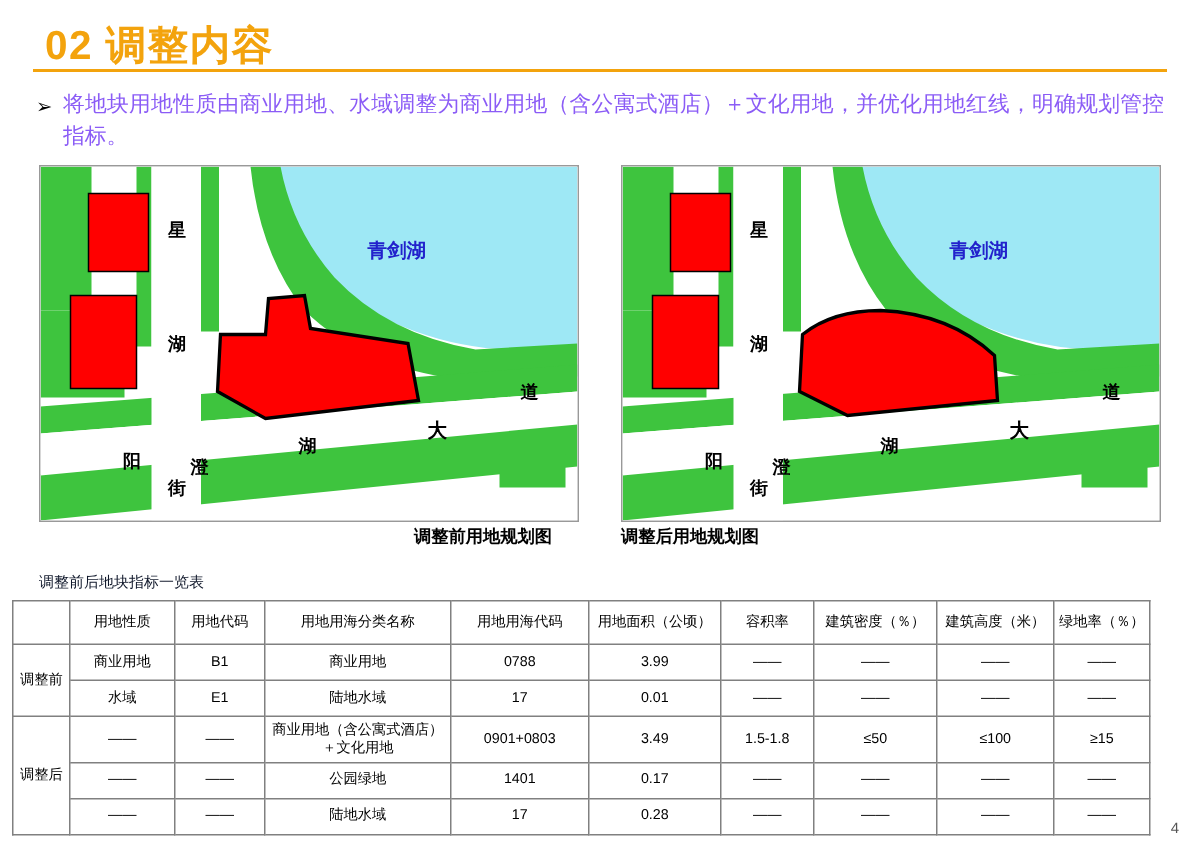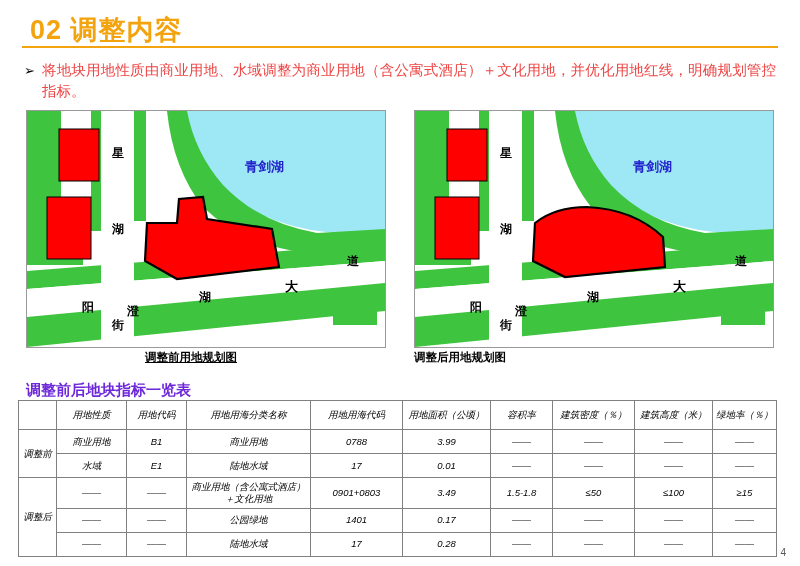--- a/index.html
+++ b/index.html
@@ -47,21 +47,21 @@
   .bullet-mark {
     font-size: 13px;
     line-height: 21px;
     color: #000;
     width: 18px;
     flex: 0 0 18px;
   }
   .bullet-text {
     font-size: 14.5px;
     line-height: 21px;
-    color: #ef4444;
+    color: #8b5cf6;
     text-align: justify;
   }
 
   
   .figure {
     position: absolute;
     top: 110px;
     width: 360px;
     height: 238px;
     border: 1px solid #999;
@@ -76,41 +76,40 @@
 
   .fig-caption {
     position: absolute;
     top: 350px;
     font-size: 11.5px;
     font-weight: bold;
     color: #000;
     text-align: center;
     width: 360px;
   }
-  .fig-caption.left { left: 26px; padding-right: 30px; box-sizing: border-box; text-decoration: underline;}
+  .fig-caption.left { left: 38px; text-align: right; padding-right: 30px; box-sizing: border-box;}
   .fig-caption.right { left: 414px; text-align: left; padding-right: 8px; box-sizing: border-box;}
 
   
   .table-title {
     position: absolute;
     left: 26px;
     top: 381px;
-    font-size: 15px;
-    font-weight: bold;
-    color: #6d28d9;
+    font-size: 10px;
+    font-weight: normal;
+    color: #0f172a;
   }
   table.indicator {
     position: absolute;
-    left: 18px;
+    left: 8px;
     top: 400px;
     width: 748px;
     border-collapse: collapse;
     font-size: 9.5px;
     table-layout: fixed;
-    font-style: italic;
   }
   table.indicator td, table.indicator th {
     border: 1px solid #808080;
     text-align: center;
     vertical-align: middle;
     padding: 3px 2px;
     font-weight: normal;
     color: #000;
     line-height: 1.25;
   }

